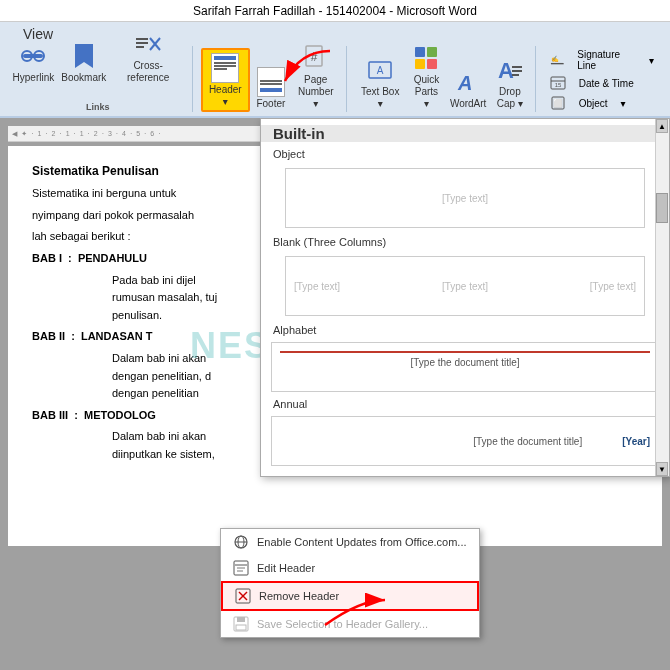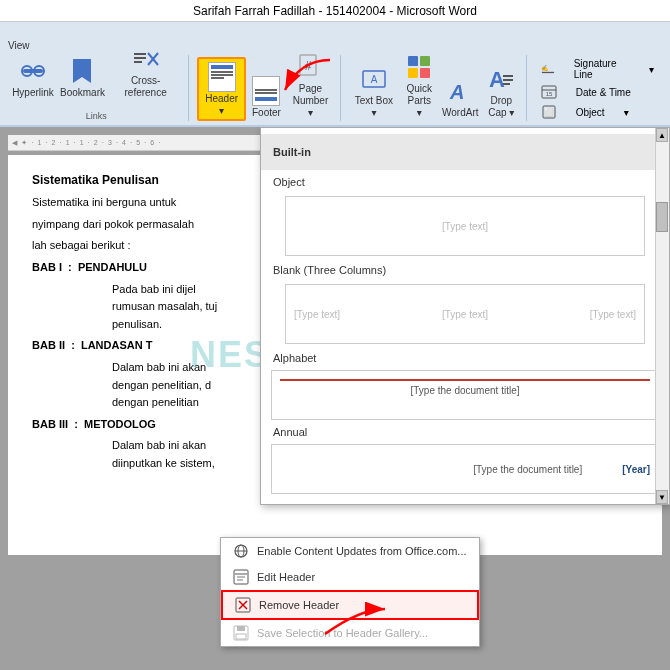--- a/index.html
+++ b/index.html
@@ -27,23 +27,22 @@
 
     
     .ribbon {
       background: #dce6f1;
       border-bottom: 2px solid #b8cce4;
       padding: 2px 0 0 0;
     }
 
     .ribbon-tabs {
       display: flex;
-      padding-left: 0;
-      font-size: 10px;
-      margin-top: 14px;
+      padding-left: 15px;
+      font-size: 14px;
     }
 
     .ribbon-tab {
       padding: 2px 8px;
       color: #333;
       cursor: pointer;
     }
 
     .ribbon-content {
       background: #dce6f1;
@@ -61,22 +60,23 @@
       align-items: center;
       border-right: 1px solid #b0c4d8;
       padding: 0 6px;
       height: 66px;
       justify-content: flex-end;
     }
 
     .ribbon-group-label {
       font-size: 9px;
       color: #555;
-      margin-top: 10px;
+      margin-top: 16px;
       text-align: center;
+      font-weight: bold;
     }
 
     .ribbon-buttons-row {
       display: flex;
       gap: 2px;
       align-items: flex-end;
     }
 
     .ribbon-btn {
       display: flex;
@@ -147,21 +147,21 @@
       display: flex;
       flex-direction: column;
       justify-content: center;
       gap: 2px;
       padding: 0 4px;
     }
 
     .sig-btn {
       display: flex;
       align-items: center;
-      gap: 19px;
+      gap: 13px;
       font-size: 10px;
       cursor: pointer;
       padding: 1px 2px;
     }
 
     
     .main-area {
       display: flex;
       height: calc(670px - 22px - 78px);
     }
@@ -217,24 +217,24 @@
       top: 0;
       width: 410px;
       background: #fff;
       border: 1px solid #aaa;
       box-shadow: 2px 2px 8px rgba(0,0,0,0.3);
       z-index: 100;
       padding: 6px 0;
     }
 
     .dropdown-section-title {
-      font-size: 11px;
+      font-size: 15px;
       font-weight: bold;
       color: #333;
-      padding: 12px 12px;
+      padding: 0 12px;
       background: #e8e8e8;
     }
 
     .header-preview {
       margin: 6px 24px;
       border: 1px solid #ccc;
       padding: 8px;
       min-height: 60px;
       display: flex;
       align-items: center;

